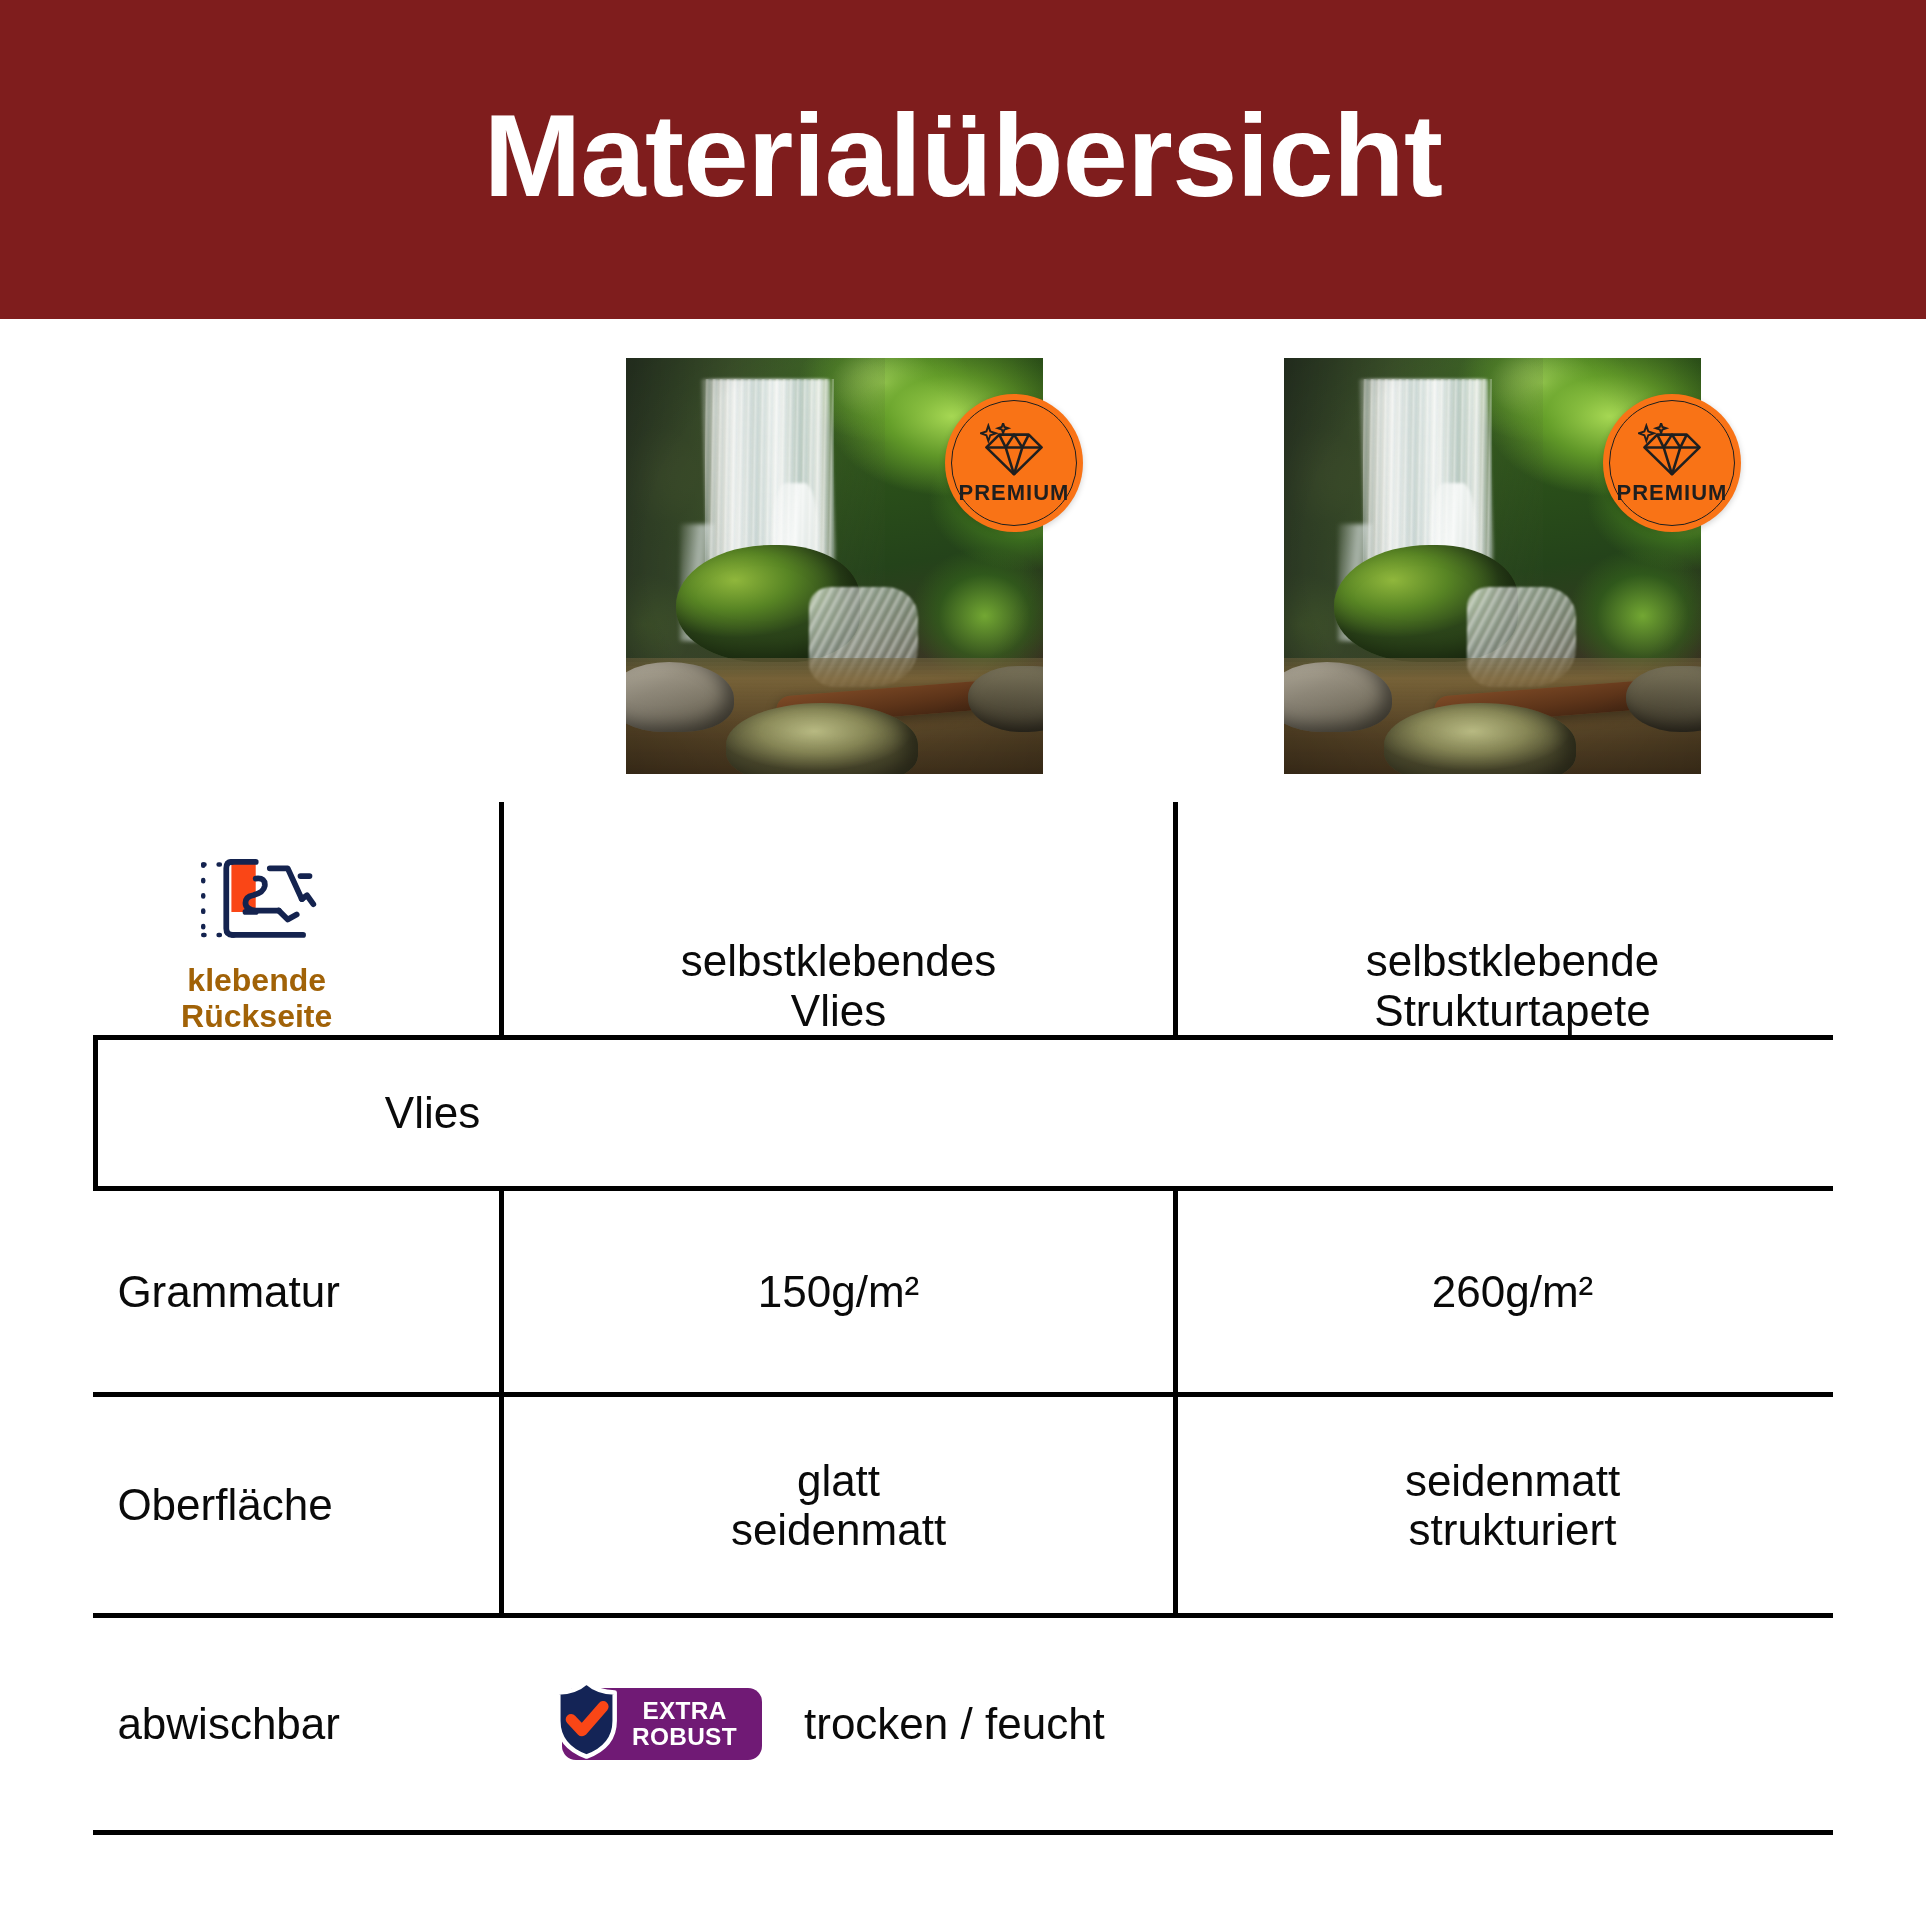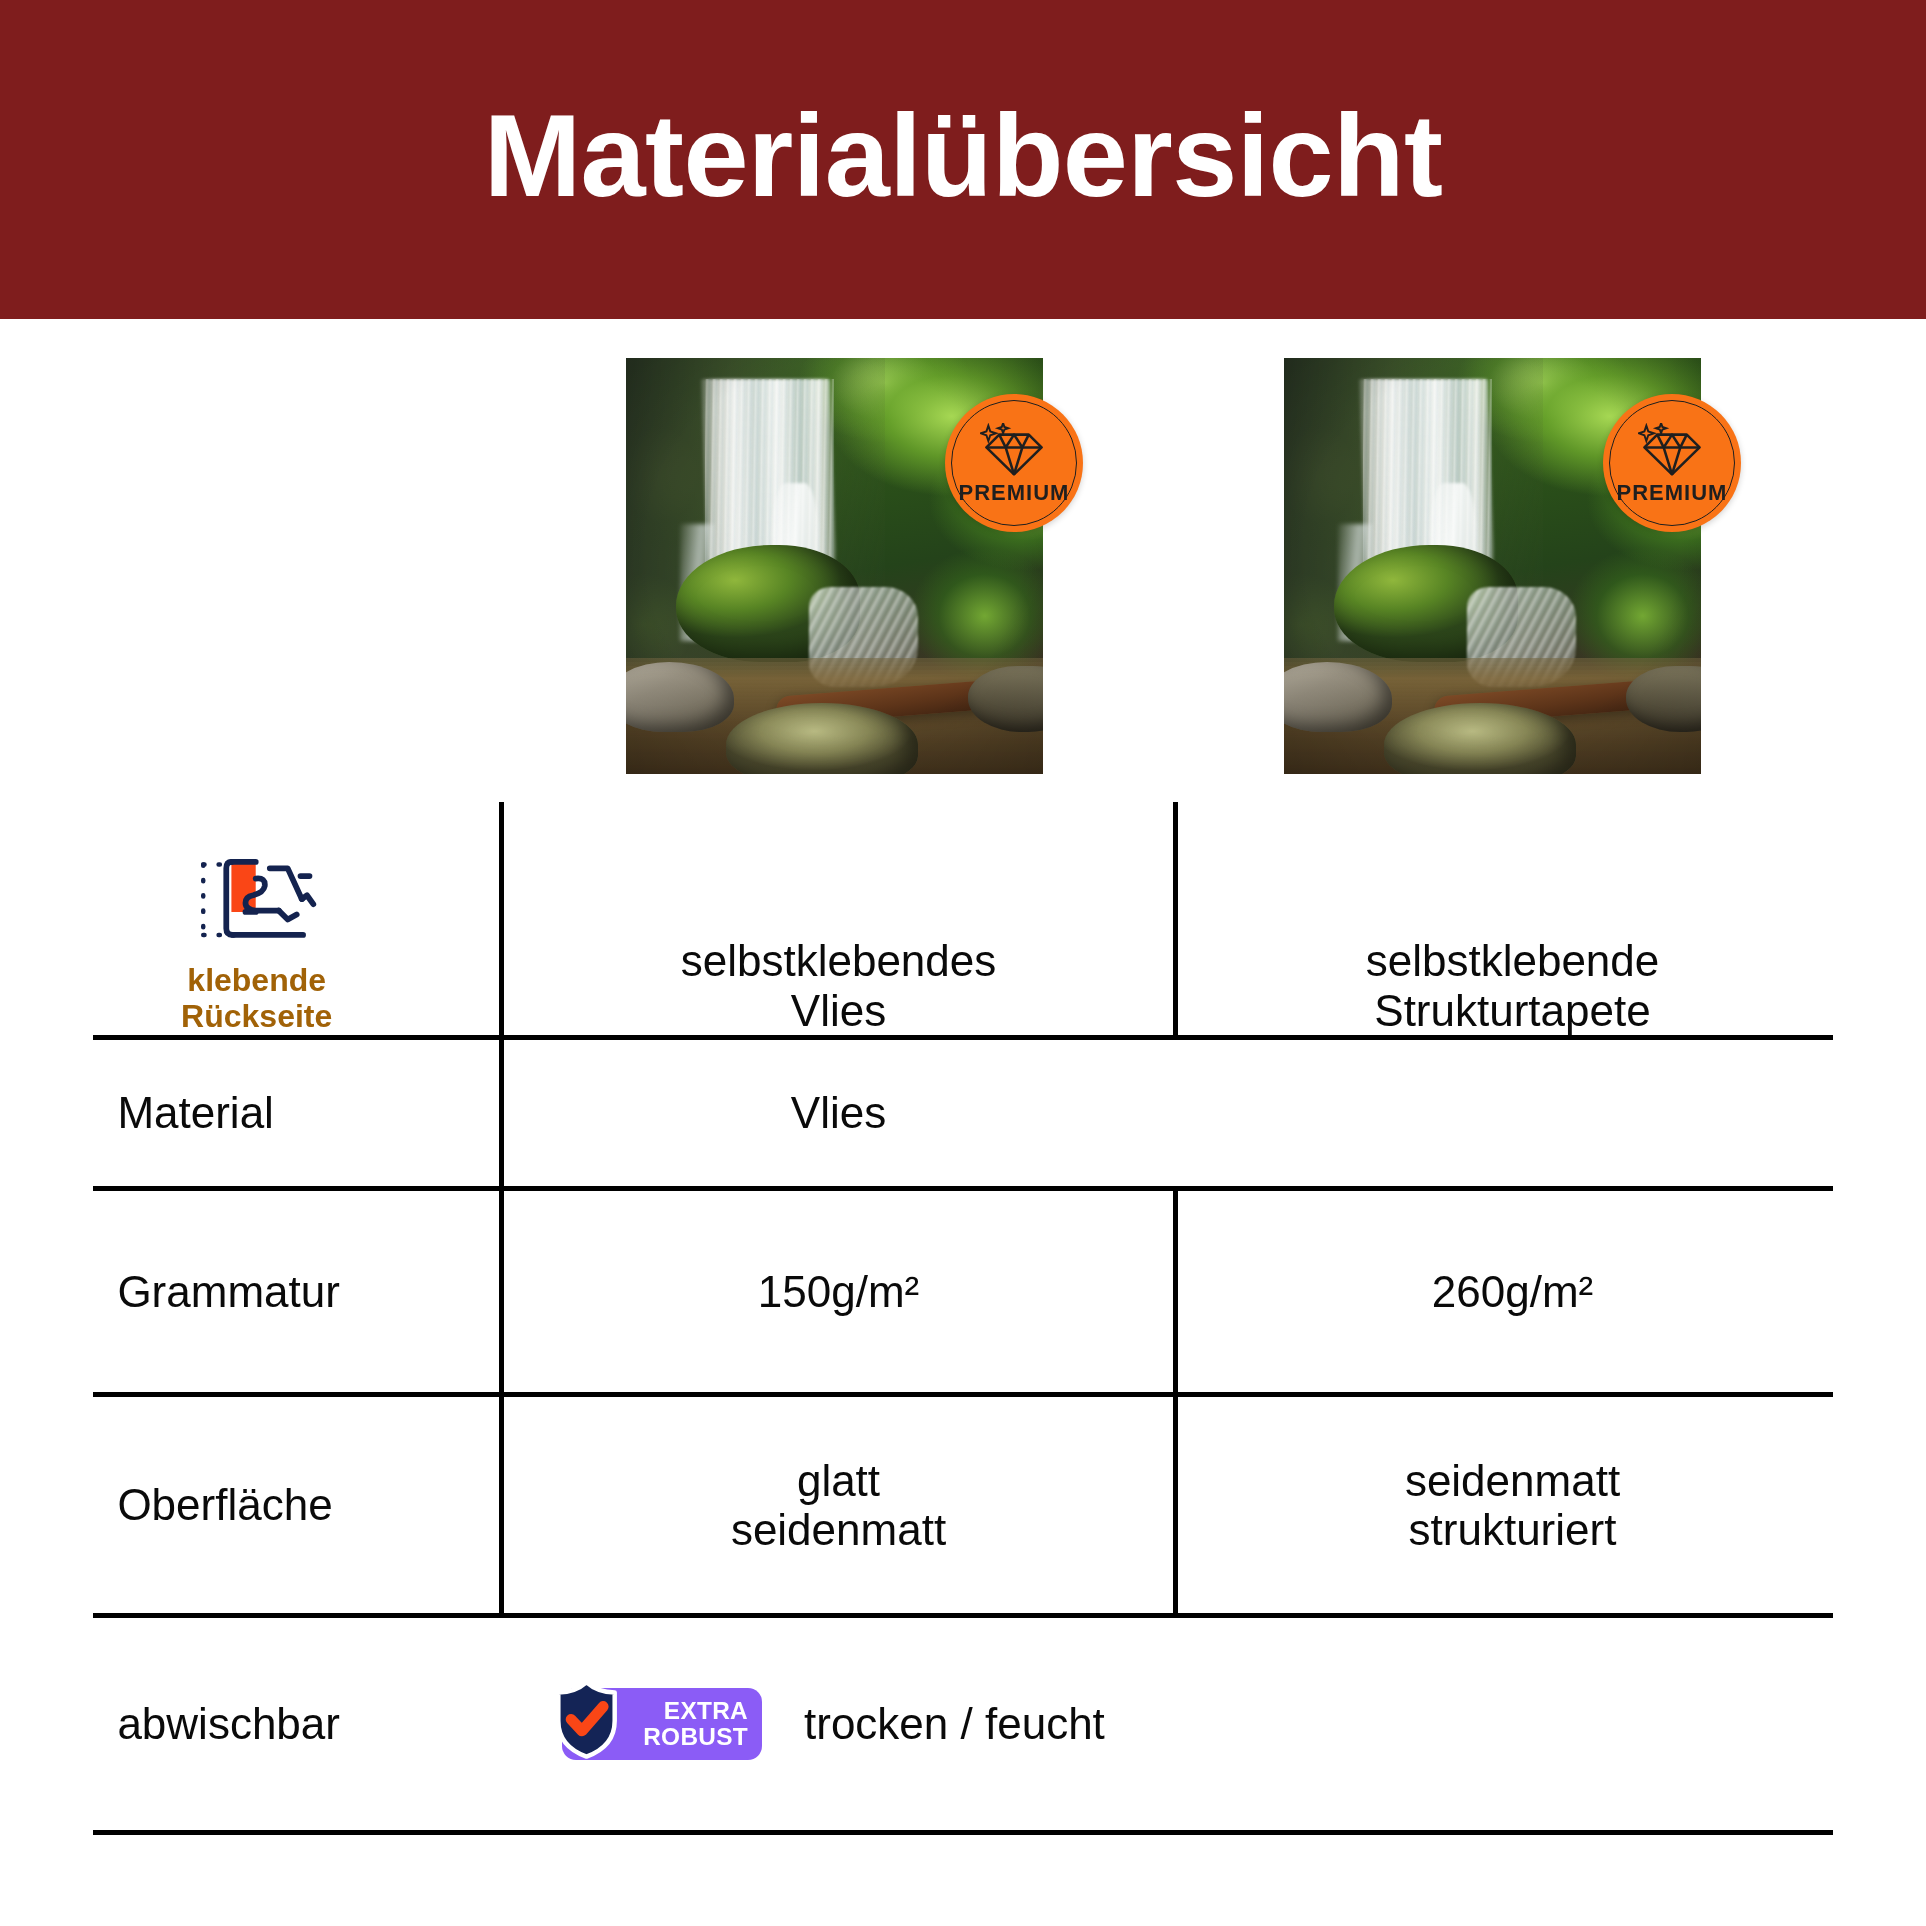--- a/index.html
+++ b/index.html
@@ -336,28 +336,27 @@
   
   .robust-badge {
     position: relative;
     display: inline-flex;
     align-items: center;
     margin-left: 50px;
     margin-right: 42px;
     flex: 0 0 auto;
   }
   .robust-plate {
-    background: #8b5cf6;
+    background: #701a75;
     border-radius: 14px;
     padding: 10.3px 14px 10.3px 59px;
     display: flex;
     flex-direction: column;
     justify-content: center;
     min-width: 127px;
-    text-align: right;
   }
   .robust-line {
     color: #ffffff;
     font-weight: 700;
     font-size: 24.4px;
     line-height: 1.06;
     letter-spacing: 0.3px;
   }
   .robust-shield {
     position: absolute;
@@ -487,21 +486,20 @@
 Rückseite</span>
       </div>
     </div>
     <div class="cell cell-value two-line">selbstklebendes
 Vlies</div>
     <div class="cell cell-value two-line">selbstklebende
 Strukturtapete</div>
   </div>
 
   <div class="spec-row row-material">
-    <div class="cell cell-label">Material</div>
     <div class="cell cell-value">Vlies</div>
   </div>
 
   <div class="spec-row row-grammatur">
     <div class="cell cell-label">Grammatur</div>
     <div class="cell cell-value">150g/m²</div>
     <div class="cell cell-value">260g/m²</div>
   </div>
 
   <div class="spec-row row-oberflaeche">

